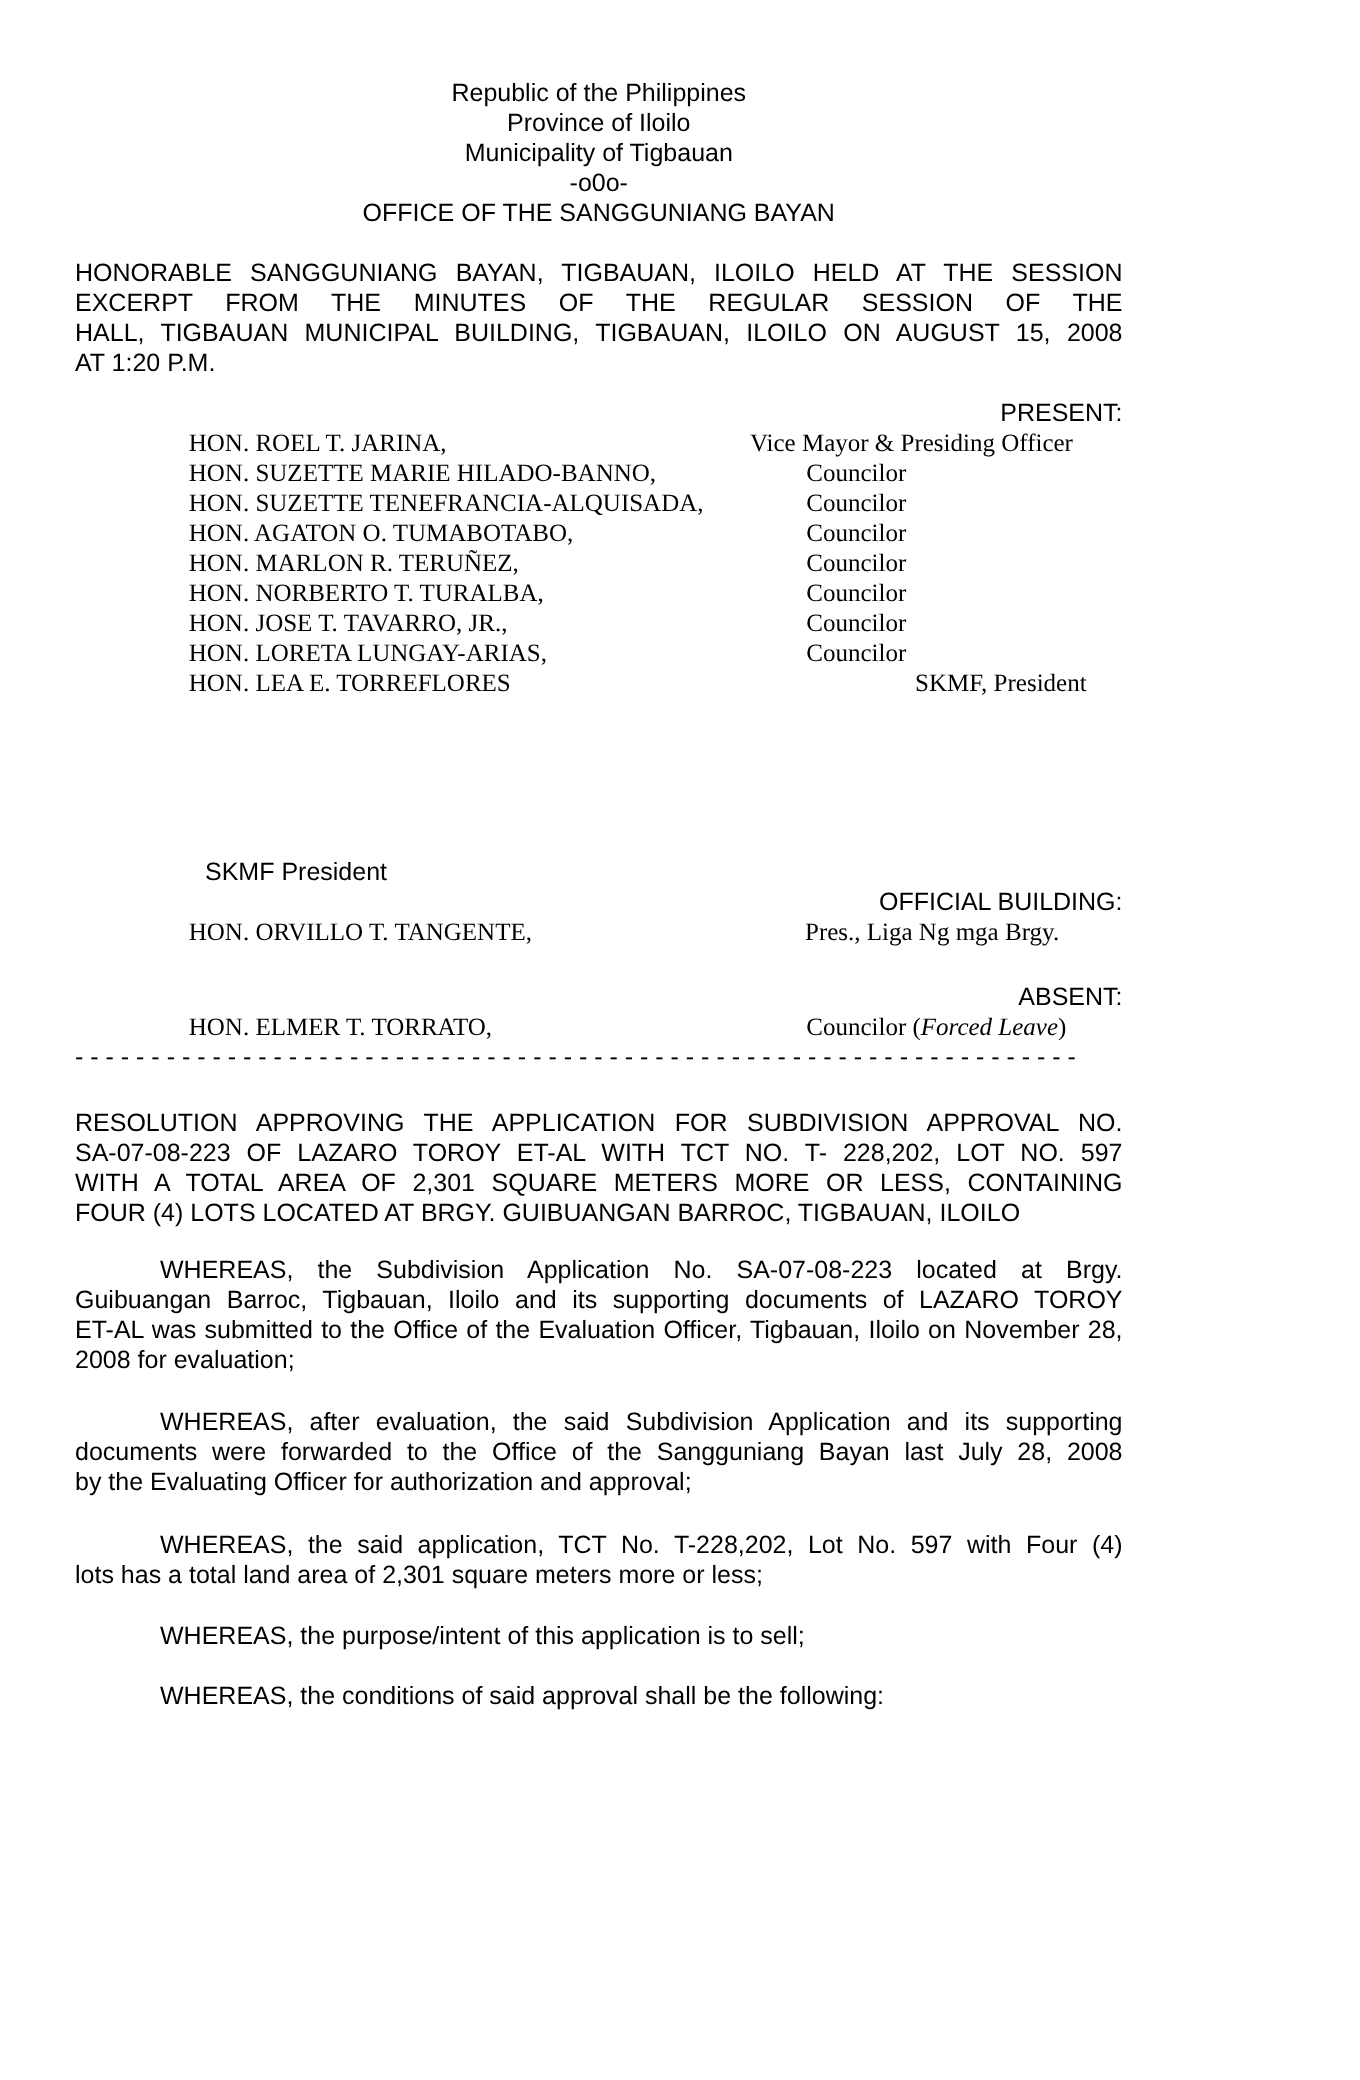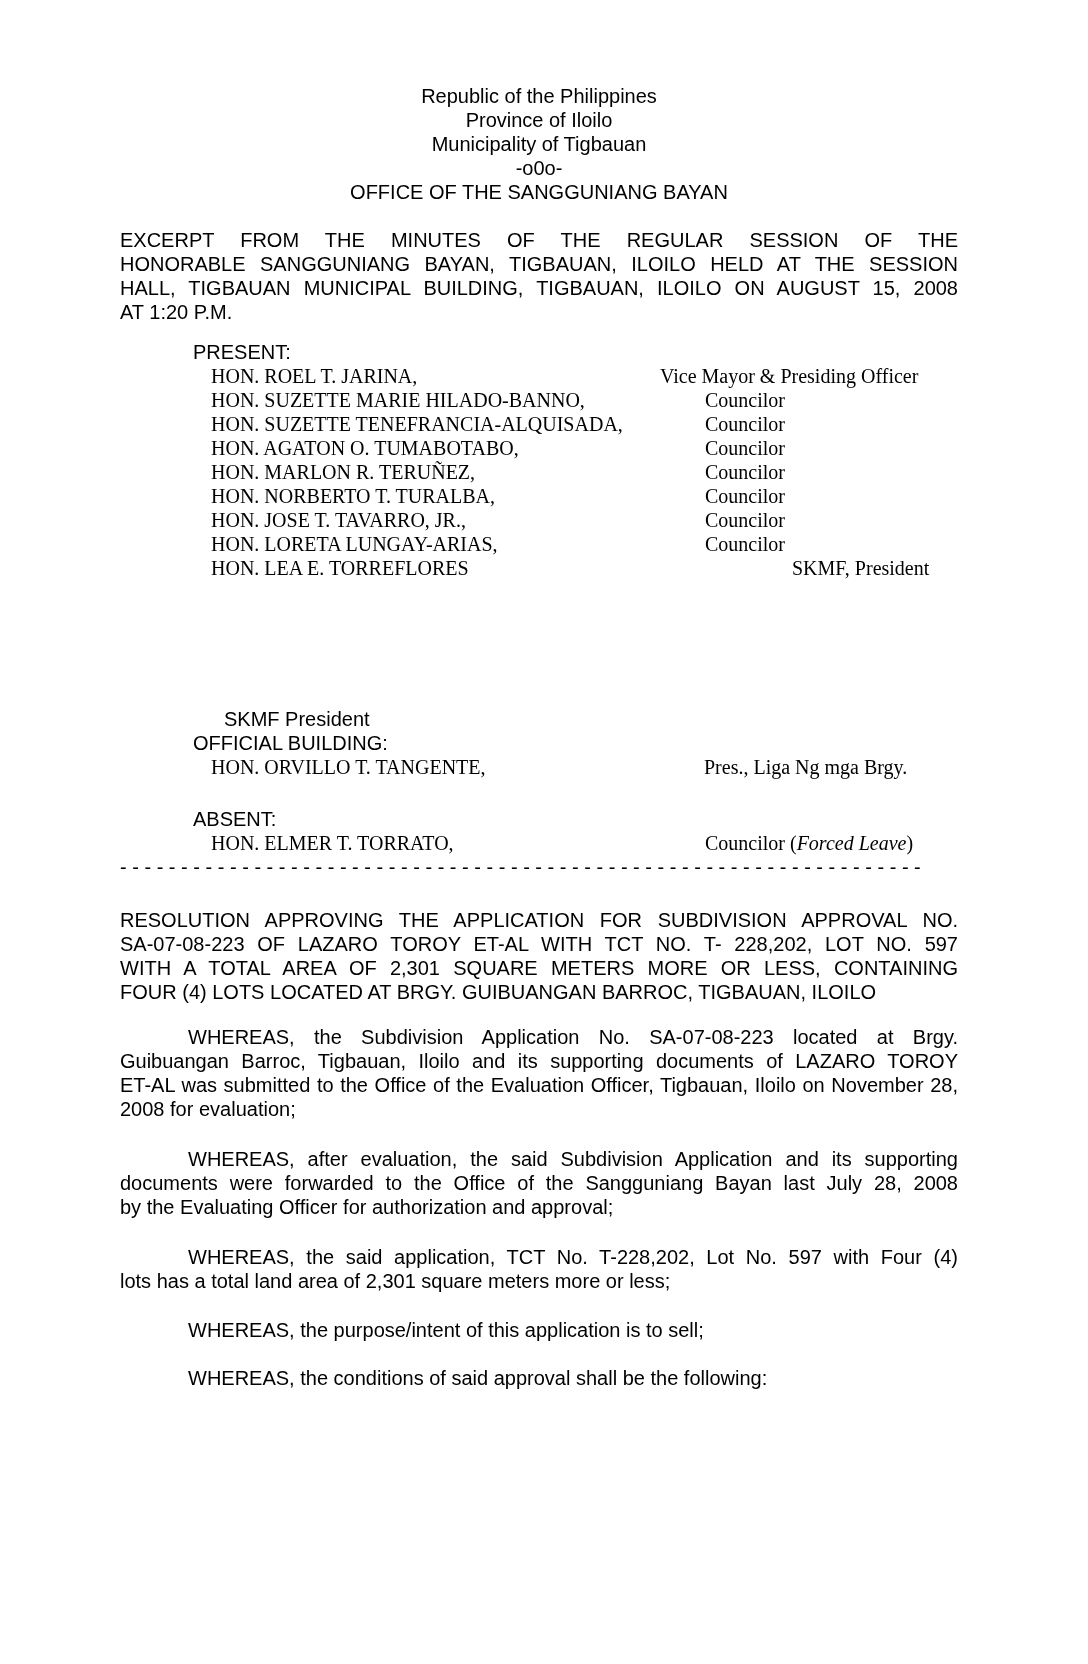--- a/index.html
+++ b/index.html
@@ -9,31 +9,31 @@
     height:1664px;
     background:#ffffff;
     font-family:"Liberation Sans","DejaVu Sans",sans-serif;
     font-size:20px;
     line-height:24px;
     color:#000000;
     overflow:hidden;
   }
   .content{
     position:relative;
-    margin-left:120px;
+    margin-left:60px;
     width:838px;
-    padding-top:84px;
+    padding-top:63px;
   }
   .center{text-align:center;}
   
   .jline{text-align:justify;text-align-last:justify;}
   .lline{text-align:left;}
   .indent{padding-left:68px;}
   .row{position:relative;height:24px;white-space:nowrap;font-family:Liberation Serif, serif;}
-  .lbl{padding-left:73px;}
+  .lbl{padding-left:73px;text-align:right;}
   .nm{padding-left:91px;}
   .skmf-note{padding-left:104px;margin-top:127px;}
   .role{position:absolute;top:0;white-space:nowrap;}
   .role-vice{left:540px;}
   .role-std{left:585px;}
   .role-skmf{left:672px;}
   .role-liga{left:584px;}
   .it{font-style:italic;}
   .excerpt{margin-top:24px;}
   .present-label{margin-top:16px;}
@@ -55,22 +55,22 @@
 
     <div>
       <div class="center">Republic of the Philippines</div>
       <div class="center">Province of Iloilo</div>
       <div class="center">Municipality of Tigbauan</div>
       <div class="center">-o0o-</div>
       <div class="center">OFFICE OF THE SANGGUNIANG BAYAN</div>
     </div>
 
     <div class="excerpt">
+      <div class="jline">HONORABLE SANGGUNIANG BAYAN, TIGBAUAN, ILOILO HELD AT THE SESSION</div>
       <div class="jline">EXCERPT FROM THE MINUTES OF THE REGULAR SESSION OF THE</div>
-      <div class="jline">HONORABLE SANGGUNIANG BAYAN, TIGBAUAN, ILOILO HELD AT THE SESSION</div>
       <div class="jline">HALL, TIGBAUAN MUNICIPAL BUILDING, TIGBAUAN, ILOILO ON AUGUST 15, 2008</div>
       <div class="lline">AT 1:20 P.M.</div>
     </div>
 
     <div>
       <div class="lbl present-label">PRESENT:</div>
 
       <div class="row">
         <span class="nm">HON. ROEL T. JARINA,</span>
         <span class="role role-vice">Vice Mayor &amp; Presiding Officer</span>

